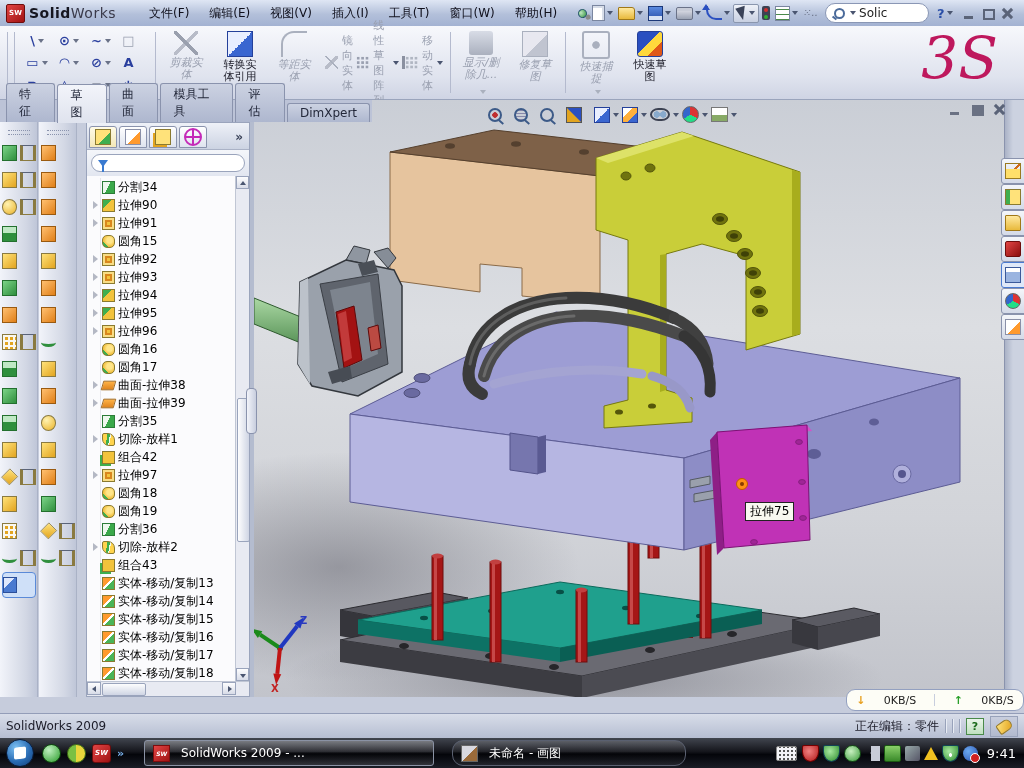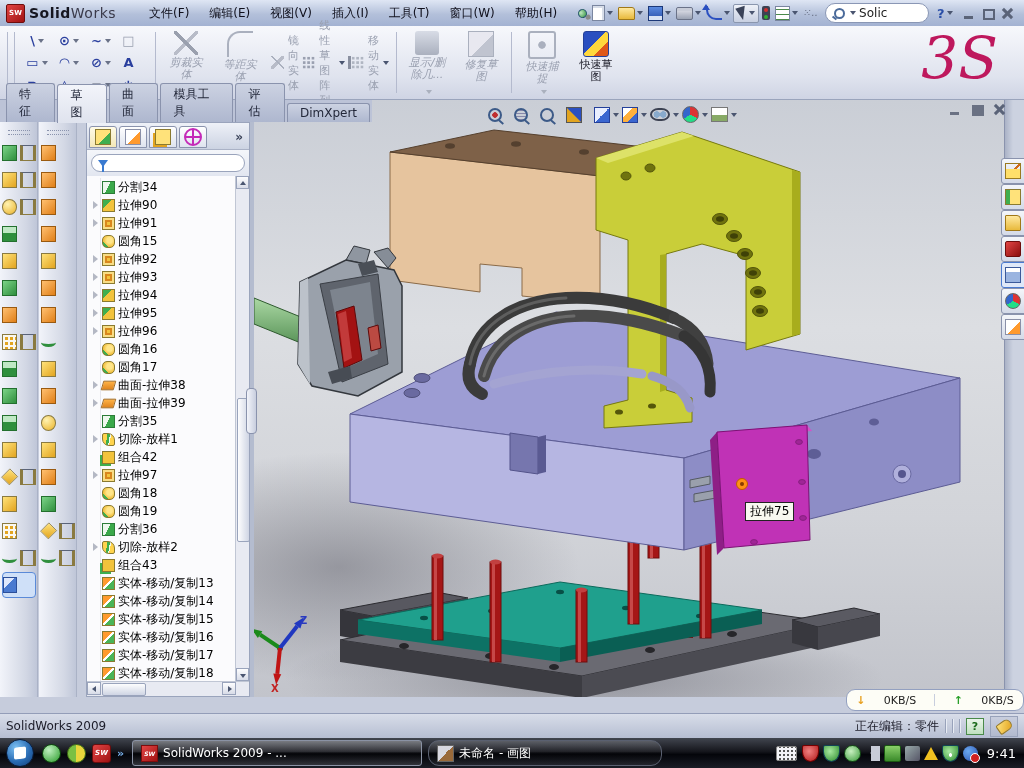--- a/index.html
+++ b/index.html
@@ -190,21 +190,21 @@
   
   #taskbar{position:absolute;left:0;top:738px;width:1024px;height:30px;background:linear-gradient(#41454f,#15161c 45%,#04050a 55%,#1a1d26);display:flex;align-items:center;z-index:50;}
   #startorb{width:26px;height:26px;border-radius:50%;margin:0 8px 0 6px;background:radial-gradient(circle at 35% 30%,#7ec2f4,#2a6cb4 55%,#123c74);border:1px solid #0a1c3a;position:relative;flex:none;}
   .flag{position:absolute;left:7px;top:7px;width:12px;height:12px;background:linear-gradient(90deg,#fff 46%,transparent 46% 54%,#fff 54%),linear-gradient(#fff 46%,transparent 46% 54%,#fff 54%);border-radius:2px;transform:skewY(-6deg);}
   .ql{display:flex;align-items:center;gap:6px;margin-right:8px;}
   .qli{width:17px;height:17px;border-radius:3px;}
   .ql-msgr{border-radius:50%;background:radial-gradient(circle at 35% 30%,#bff0bf,#2a9a2a);border:1px solid #0d4d0d;}
   .ql-360{border-radius:50%;background:linear-gradient(90deg,#7ac043 50%,#e8d53c 50%);border:1px solid #4a7a1a;}
   .ql-sw{background:linear-gradient(135deg,#e24545,#a01212);border:1px solid #6d0d0d;color:#fff;font-size:7px;font-weight:bold;display:flex;align-items:center;justify-content:center;}
   .ql-chev{color:#7ab4f0;font-weight:bold;font-size:11px;}
-  .task{height:24px;border:1px solid #5a6070;border-radius:3px;background:linear-gradient(rgba(255,255,255,.18),rgba(255,255,255,.05) 45%,rgba(0,0,0,.25) 50%,rgba(255,255,255,.06));display:flex;align-items:center;gap:5px;padding:0 8px;margin-right:6px;color:#fff;font-size:12px;overflow:hidden;white-space:nowrap;}
+  .task{height:24px;border:1px solid #5a6070;border-radius:3px;background:linear-gradient(rgba(255,255,255,.18),rgba(255,255,255,.05) 45%,rgba(0,0,0,.25) 50%,rgba(255,255,255,.06));display:flex;align-items:center;gap:11px;padding:0 8px;margin-right:6px;color:#fff;font-size:12px;overflow:hidden;white-space:nowrap;margin-left:12px;}
   .task.active{background:linear-gradient(rgba(255,255,255,.32),rgba(255,255,255,.10) 45%,rgba(0,0,0,.28) 50%,rgba(255,255,255,.12));border-color:#8a92a4;}
   .task1{width:272px;} .task2{width:216px;border-radius:11px;}
   .task .ticon{width:15px;height:15px;flex:none;}
   .ti-sw{background:linear-gradient(135deg,#e24545,#a01212);border:1px solid #7d0d0d;color:#fff;font-size:6px;font-weight:bold;display:flex;align-items:center;justify-content:center;}
   .ti-paint{background:linear-gradient(135deg,#d8d8e0 50%,#9a6a3a 50%);border:1px solid #666;}
   #tray{margin-left:auto;display:flex;align-items:center;gap:5px;padding-right:8px;}
   .kbd{width:19px;height:13px;background:#f4f4f8;border:1px solid #888;border-radius:2px;background-image:radial-gradient(#555 .8px,transparent 1px);background-size:4px 4px;background-position:1px 2px;}
   .tri{width:15px;height:15px;flex:none;}
   .shield{border-radius:2px 2px 50% 50%/2px 2px 60% 60%;}
   .tr-red{background:radial-gradient(circle at 40% 35%,#f08080,#b01818);border:1px solid #700;}
@@ -362,20 +362,26 @@
           <i class="caret hidden"></i>
         </span>
       </div>
     <div class="vsep"></div>
     <div class="cmbtn dis">
       <i class="cmicon ci-trim"></i>
       <span class="lbl">剪裁实
 体</span>
       <i class="caret"></i>
     </div>
+    <div class="cmbtn">
+      <i class="cmicon ci-convert"></i>
+      <span class="lbl">转换实
+体引用</span>
+      <i class="caret"></i>
+    </div>
     <div class="cmbtn dis">
       <i class="cmicon ci-offset"></i>
       <span class="lbl">等距实
 体</span>
     </div>
     <div class="stack3" style="width:118px;">
       <div class="stackrow">
         <i class="mi mi-mirror"></i>
         <span class="lbl">镜向实体</span>
       </div>

